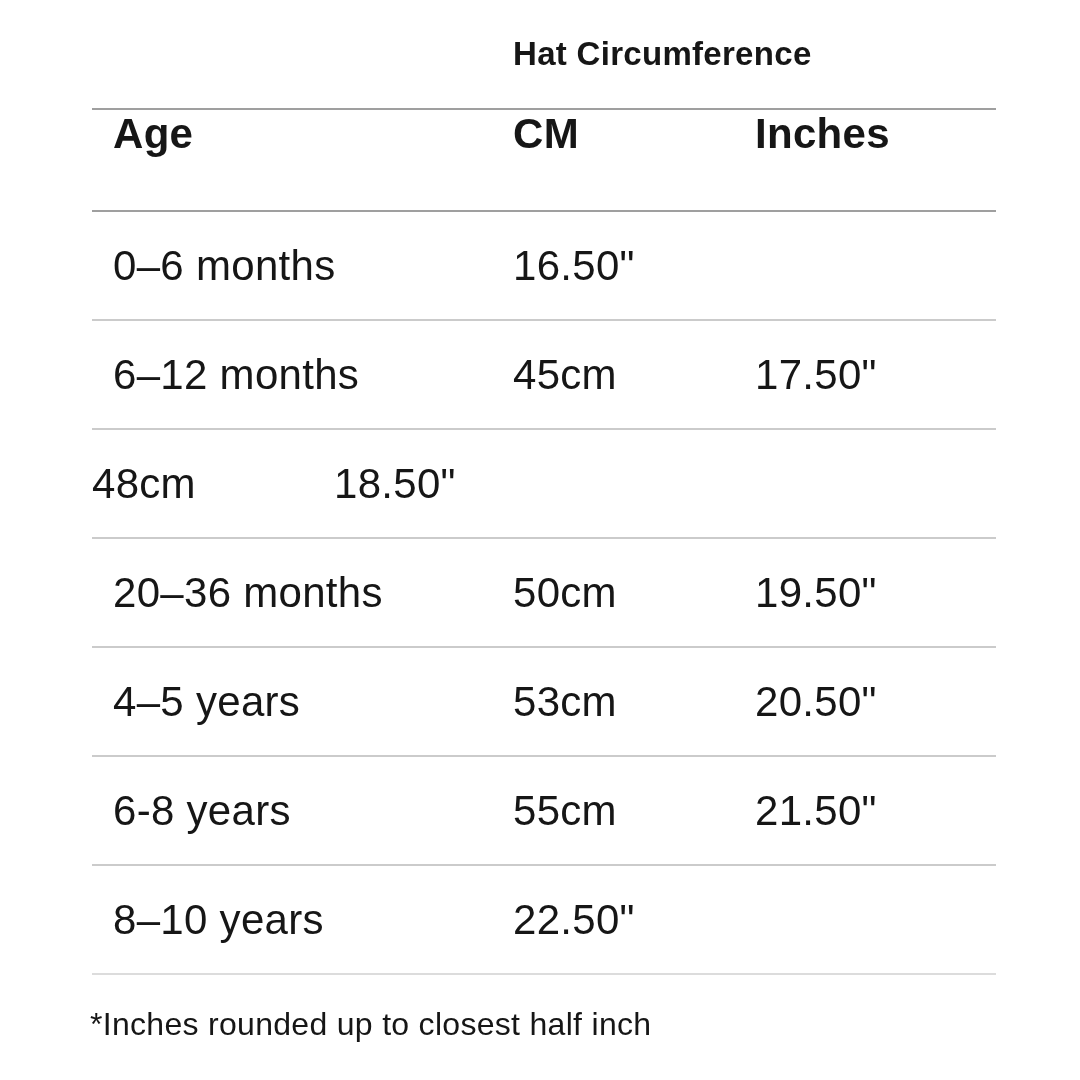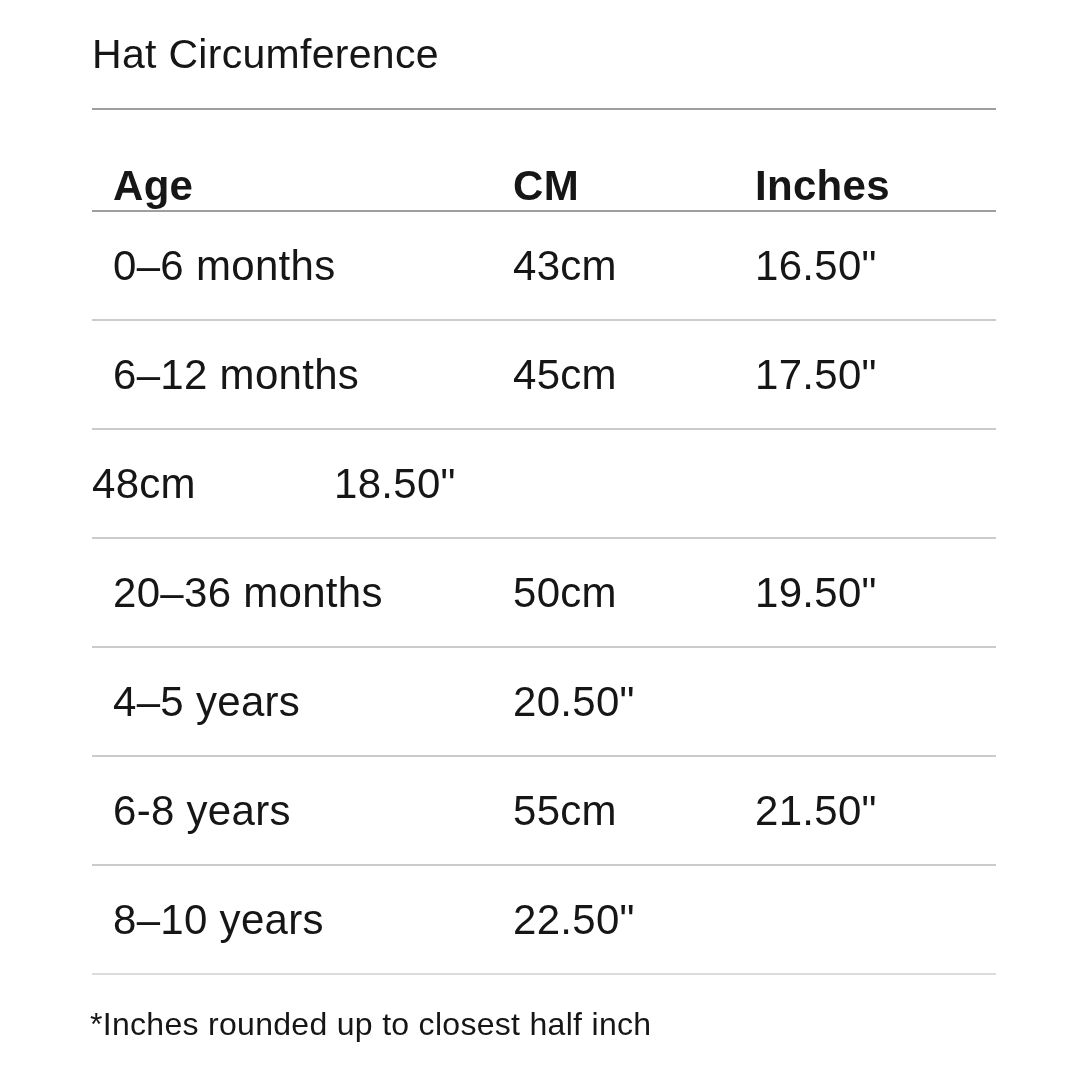--- a/index.html
+++ b/index.html
@@ -23,30 +23,31 @@
     width: 904px;
   }
   .title-row {
     height: 110px;
     box-sizing: border-box;
     display: flex;
     align-items: center;
     border-bottom: 2px solid #9f9f9f;
   }
   .table-title {
-    font-size: 41px;
-    font-weight: normal;
+    margin-left: 421px;
+    font-size: 33px;
+    font-weight: bold;
     letter-spacing: 0.3px;
     white-space: nowrap;
   }
   .header-row {
     height: 102px;
     box-sizing: border-box;
     display: flex;
-    align-items: flex-end;
+    align-items: flex-start;
     border-bottom: 2px solid #9f9f9f;
     font-size: 42px;
     font-weight: bold;
     letter-spacing: 0.3px;
   }
   .row {
     height: 109px;
     box-sizing: border-box;
     display: flex;
     align-items: center;
@@ -95,21 +96,20 @@
     </div>
 
     <div class="header-row">
       <span class="c-age">Age</span>
       <span class="c-cm">CM</span>
       <span class="c-inches">Inches</span>
     </div>
 
     <div class="row">
       <span class="c-age">0–6 months</span>
-      <span class="c-cm">43cm</span>
       <span class="c-inches">16.50"</span>
     </div>
 
     <div class="row">
       <span class="c-age">6–12 months</span>
       <span class="c-cm">45cm</span>
       <span class="c-inches">17.50"</span>
     </div>
 
     <div class="row">
@@ -118,20 +118,21 @@
     </div>
 
     <div class="row">
       <span class="c-age">20–36 months</span>
       <span class="c-cm">50cm</span>
       <span class="c-inches">19.50"</span>
     </div>
 
     <div class="row">
       <span class="c-age">4–5 years</span>
+      <span class="c-cm">53cm</span>
       <span class="c-inches">20.50"</span>
     </div>
 
     <div class="row">
       <span class="c-age">6-8 years</span>
       <span class="c-cm">55cm</span>
       <span class="c-inches">21.50"</span>
     </div>
 
     <div class="row">

